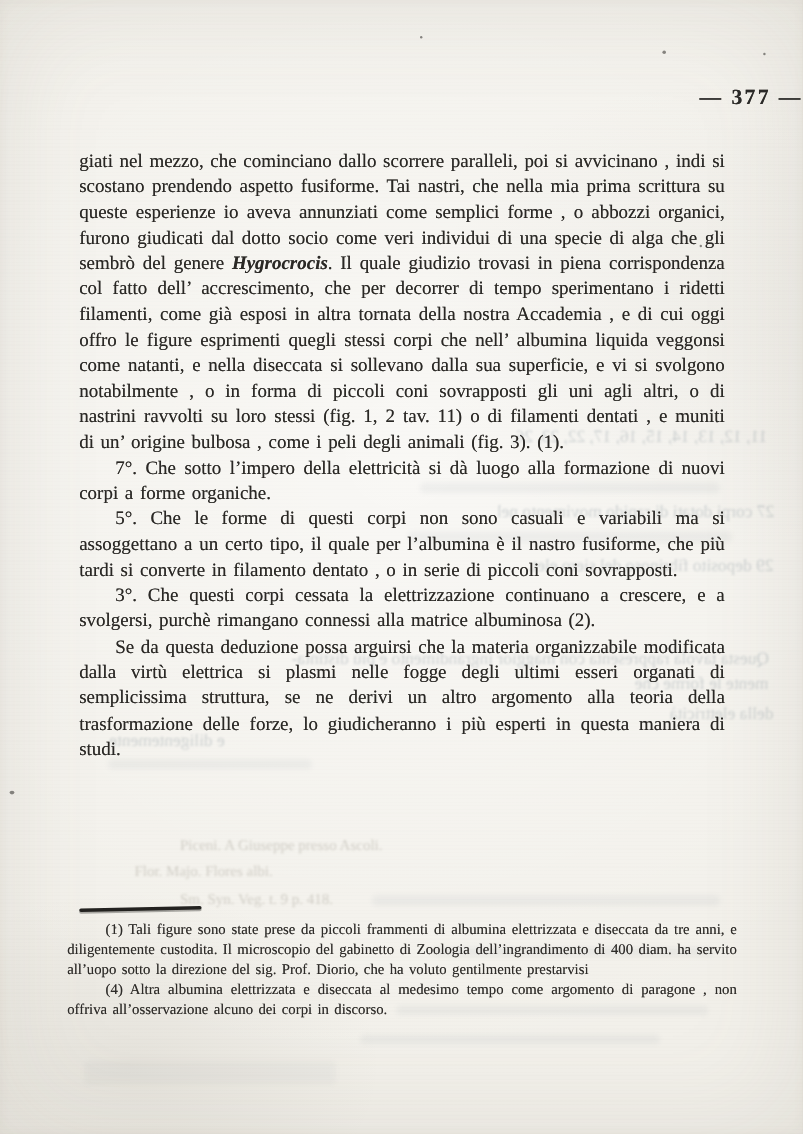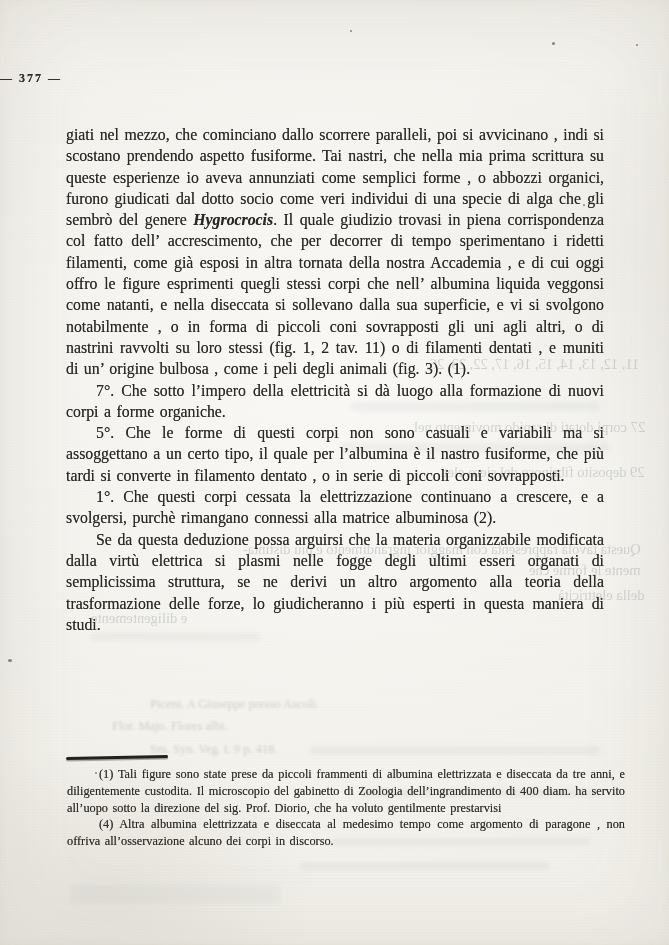--- a/index.html
+++ b/index.html
@@ -11,21 +11,21 @@
       radial-gradient(120% 85% at 50% 40%, rgba(255,255,255,.55) 0%, rgba(255,255,255,0) 65%),
       radial-gradient(45% 22% at 16% 94%, rgba(120,112,95,.10), rgba(120,112,95,0) 70%),
       radial-gradient(50% 30% at 88% 28%, rgba(140,132,115,.07), rgba(140,132,115,0) 70%),
       repeating-linear-gradient(0deg, rgba(90,85,70,.012) 0 1px, rgba(0,0,0,0) 1px 3px);
     box-shadow: inset 0 0 90px rgba(110,100,80,.12), inset 0 0 10px rgba(110,100,80,.05);
     font-family:"Liberation Serif","DejaVu Serif",serif;
     color:#282624;
   }
   .pageno{
     position:absolute;top:71px;left:0;width:100%;
-    text-align:left;font-size:12px;font-weight:bold;letter-spacing:2px;color:#2b2a28;
+    text-align:right;font-size:18px;font-weight:bold;letter-spacing:2px;color:#2b2a28;
     text-shadow:0 0 .4px rgba(40,38,36,.7);
   }
   .bodytext{
     position:absolute;left:66px;top:124px;width:538px;
     font-size:15.8px;line-height:21.3px;text-align:justify;
     word-spacing:1.6px;color:#2a2825;
     text-shadow:0 0 .35px rgba(42,40,37,.65);
   }
   .bodytext p{margin:0;text-indent:30px;}
   .bodytext p.first{text-indent:0;}
@@ -33,21 +33,20 @@
   .footrule{
     position:absolute;left:66px;top:756px;width:102px;height:3px;
     background:#232220;border-radius:1.5px;transform:rotate(-1.2deg);
     box-shadow:0 1.5px 0 rgba(35,34,32,.35);
   }
   .footnotes{
     position:absolute;left:56px;top:766px;width:558px;
     font-size:12.3px;line-height:16.8px;text-align:justify;
     word-spacing:1.4px;color:#2e2c29;
     text-shadow:0 0 .3px rgba(46,44,41,.6);
-    margin-left:11px;
   }
   .footnotes p{margin:0;text-indent:32px;}
   
   .bleed{
     position:absolute;white-space:nowrap;
     font-size:14.5px;color:#76858f;opacity:.30;
     transform:scaleX(-1);filter:blur(.7px);
     pointer-events:none;
   }
   
@@ -97,21 +96,21 @@
   <div class="speck" style="left:8px;top:659px;width:4px;height:3px;"></div>
   <div class="speck" style="left:583px;top:204px;width:2px;height:2px;"></div>
   <div class="speck" style="left:95px;top:772px;width:2px;height:2px;"></div>
 
   <div class="pageno">— 377 —</div>
 
   <div class="bodytext">
     <p class="first"><span>giati nel mezzo, che cominciano dallo scorrere paralleli, poi si avvicinano , indi si scostano prendendo aspetto fusiforme. Tai nastri, che nella mia prima scrittura su queste esperienze io aveva annunziati come semplici forme , o abbozzi organici, furono giudicati dal dotto socio come veri individui di una specie di alga che gli sembrò del genere </span><span class="genus">Hygrocrocis</span><span>. Il quale giudizio trovasi in piena corrispondenza col fatto dell’ accrescimento, che per decorrer di tempo sperimentano i ridetti filamenti, come già esposi in altra tornata della nostra Accademia , e di cui oggi offro le figure esprimenti quegli stessi corpi che nell’ albumina liquida veggonsi come natanti, e nella diseccata si sollevano dalla sua superficie, e vi si svolgono notabilmente , o in forma di piccoli coni sovrapposti gli uni agli altri, o di nastrini ravvolti su loro stessi (fig. 1, 2 tav. 11) o di filamenti dentati , e muniti di un’ origine bulbosa , come i peli degli animali (fig. 3). (1).</span></p>
     <p>7°. Che sotto l’impero della elettricità si dà luogo alla formazione di nuovi corpi a forme organiche.</p>
     <p>5°. Che le forme di questi corpi non sono casuali e variabili ma si assoggettano a un certo tipo, il quale per l’albumina è il nastro fusiforme, che più tardi si converte in filamento dentato , o in serie di piccoli coni sovrapposti.</p>
-    <p>1°. Che questi corpi cessata la elettrizzazione continuano a crescere, e a svolgersi, purchè rimangano connessi alla matrice albuminosa (2).</p>
+    <p>3°. Che questi corpi cessata la elettrizzazione continuano a crescere, e a svolgersi, purchè rimangano connessi alla matrice albuminosa (2).</p>
     <p>Se da questa deduzione possa arguirsi che la materia organizzabile modificata dalla virtù elettrica si plasmi nelle fogge degli ultimi esseri organati di semplicissima struttura, se ne derivi un altro argomento alla teoria della trasformazione delle forze, lo giudicheranno i più esperti in questa maniera di studi.</p>
   </div>
 
   <div class="footrule"></div>
 
   <div class="footnotes">
     <p>(1) Tali figure sono state prese da piccoli frammenti di albumina elettrizzata e diseccata da tre anni, e diligentemente custodita. Il microscopio del gabinetto di Zoologia dell’ingrandimento di 400 diam. ha servito all’uopo sotto la direzione del sig. Prof. Diorio, che ha voluto gentilmente prestarvisi</p>
     <p>(4) Altra albumina elettrizzata e diseccata al medesimo tempo come argomento di paragone , non offriva all’osservazione alcuno dei corpi in discorso.</p>
   </div>
 

